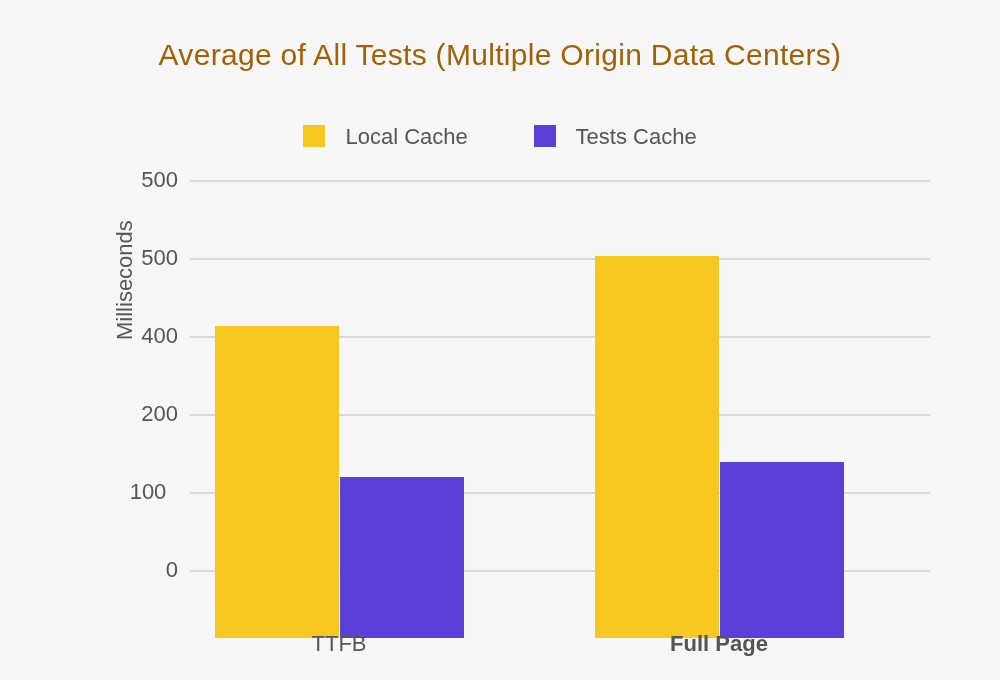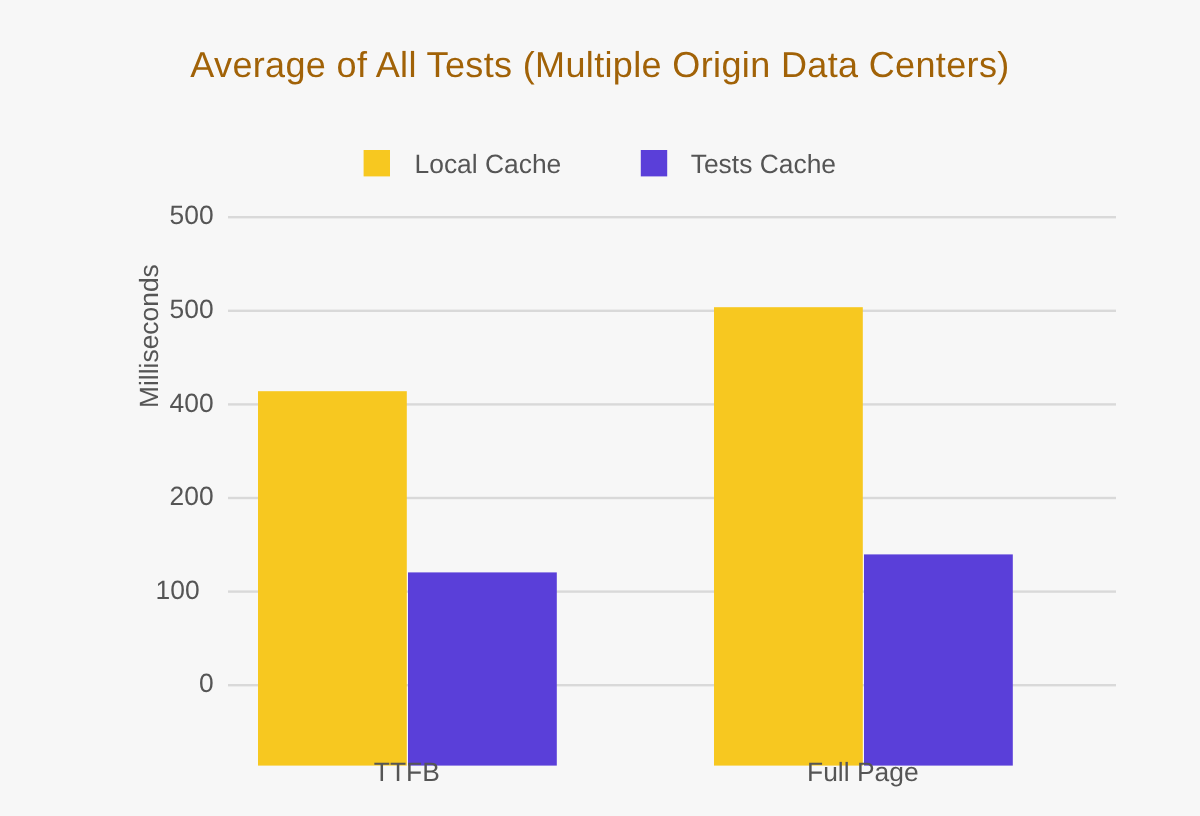--- a/index.html
+++ b/index.html
@@ -123,14 +123,14 @@
   <div class="tick-label" style="top:312px;text-align:center;">100</div>
   <div class="tick-label" style="top:390px;">0</div>
 
   <div class="bar local" style="left:25px;  height:312px;"></div>
   <div class="bar edge" style="left:150px; height:161px;"></div>
 
   <div class="bar local" style="left:405px; height:382px;"></div>
   <div class="bar edge" style="left:530px; height:176px;"></div>
 
   <div class="cat-label" style="left:149px;">TTFB</div>
-  <div class="cat-label" style="left:529px;">Full Page</div>
+  <div class="cat-label" style="left:529px;font-weight:bold;">Full Page</div>
 </div>
 
 </body></html>

